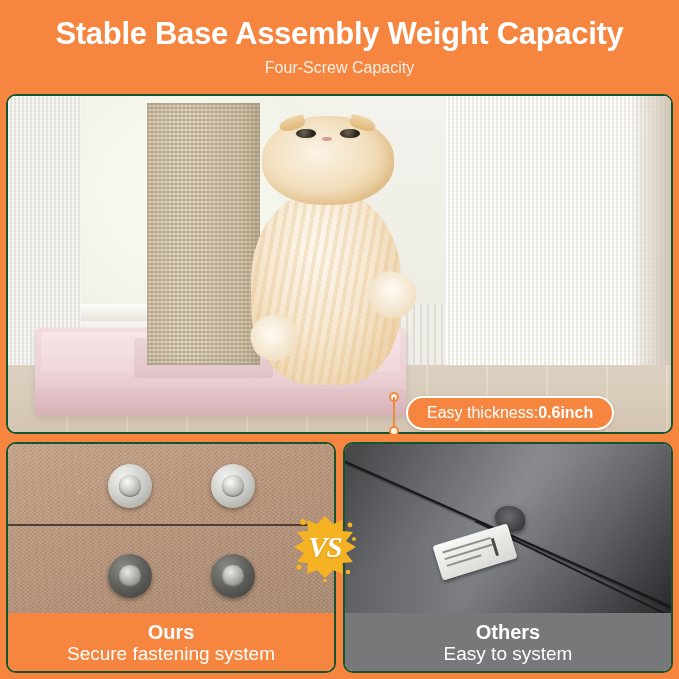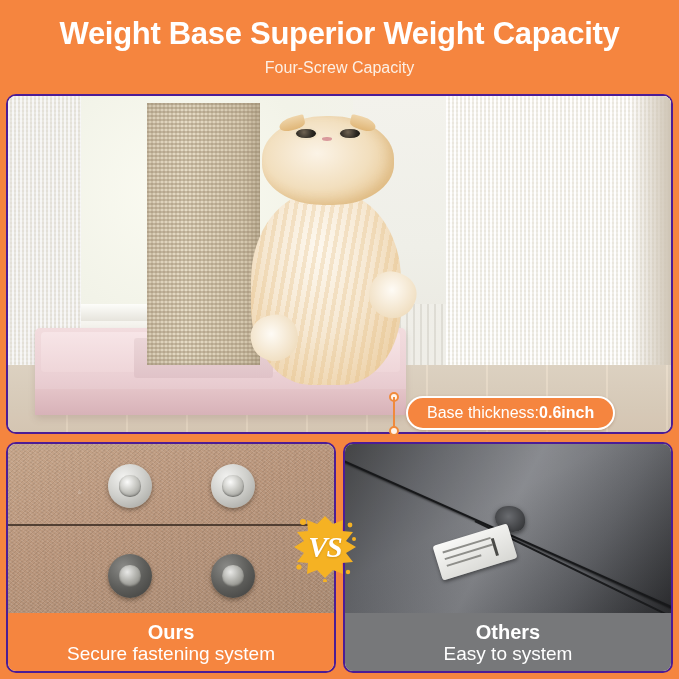--- a/index.html
+++ b/index.html
@@ -40,21 +40,21 @@
   .subtitle {
     font-size: 16px;
     color: #FCEFE4;
     line-height: 24px;
     margin-top: 2px;
   }
 
   
   .frame {
     position: absolute;
-    border: 2px solid #4c1d95;
+    border: 2px solid #14532d;
     border-radius: 10px;
     overflow: hidden;
     background: #EFEAE4;
     padding-left: 12px;
   }
 
   
   .hero { left: 6px; top: 94px; width: 667px; height: 340px; }
 
   .hero-scene { position: absolute; inset: 0; }
@@ -328,21 +328,21 @@
     letter-spacing: -1px;
     text-shadow: 0 1px 2px rgba(150,95,0,.35);
   }
 </style>
 </head>
 <body>
 
 <div class="poster">
 
   <div class="header">
-    <div class="title">Weight Base Superior Weight Capacity</div>
+    <div class="title">Stable Base Assembly Weight Capacity</div>
     <div class="subtitle">Four-Screw Capacity</div>
   </div>
 
   <div class="frame hero">
     <div class="hero-scene">
       <div class="wall"></div>
       <div class="window-glow"></div>
       <div class="window-sill"></div>
       <div class="window-base"></div>
       <div class="radiator"></div>
@@ -369,21 +369,21 @@
     </div>
   </div>
 
   <div class="caliper">
     <div class="dot top"></div>
     <div class="bar"></div>
     <div class="dot bot"></div>
   </div>
 
   <div class="thickness-badge">
-    <span>Base thickness:</span>
+    <span>Easy thickness:</span>
     <span class="val">0.6inch</span>
   </div>
 
   <div class="frame cmp cmp-left">
     <div class="cmp-photo">
       <div class="carpet"></div>
       <div class="seam"></div>
       <div class="screw s1">
         <div class="washer"></div>
         <div class="head"></div>

